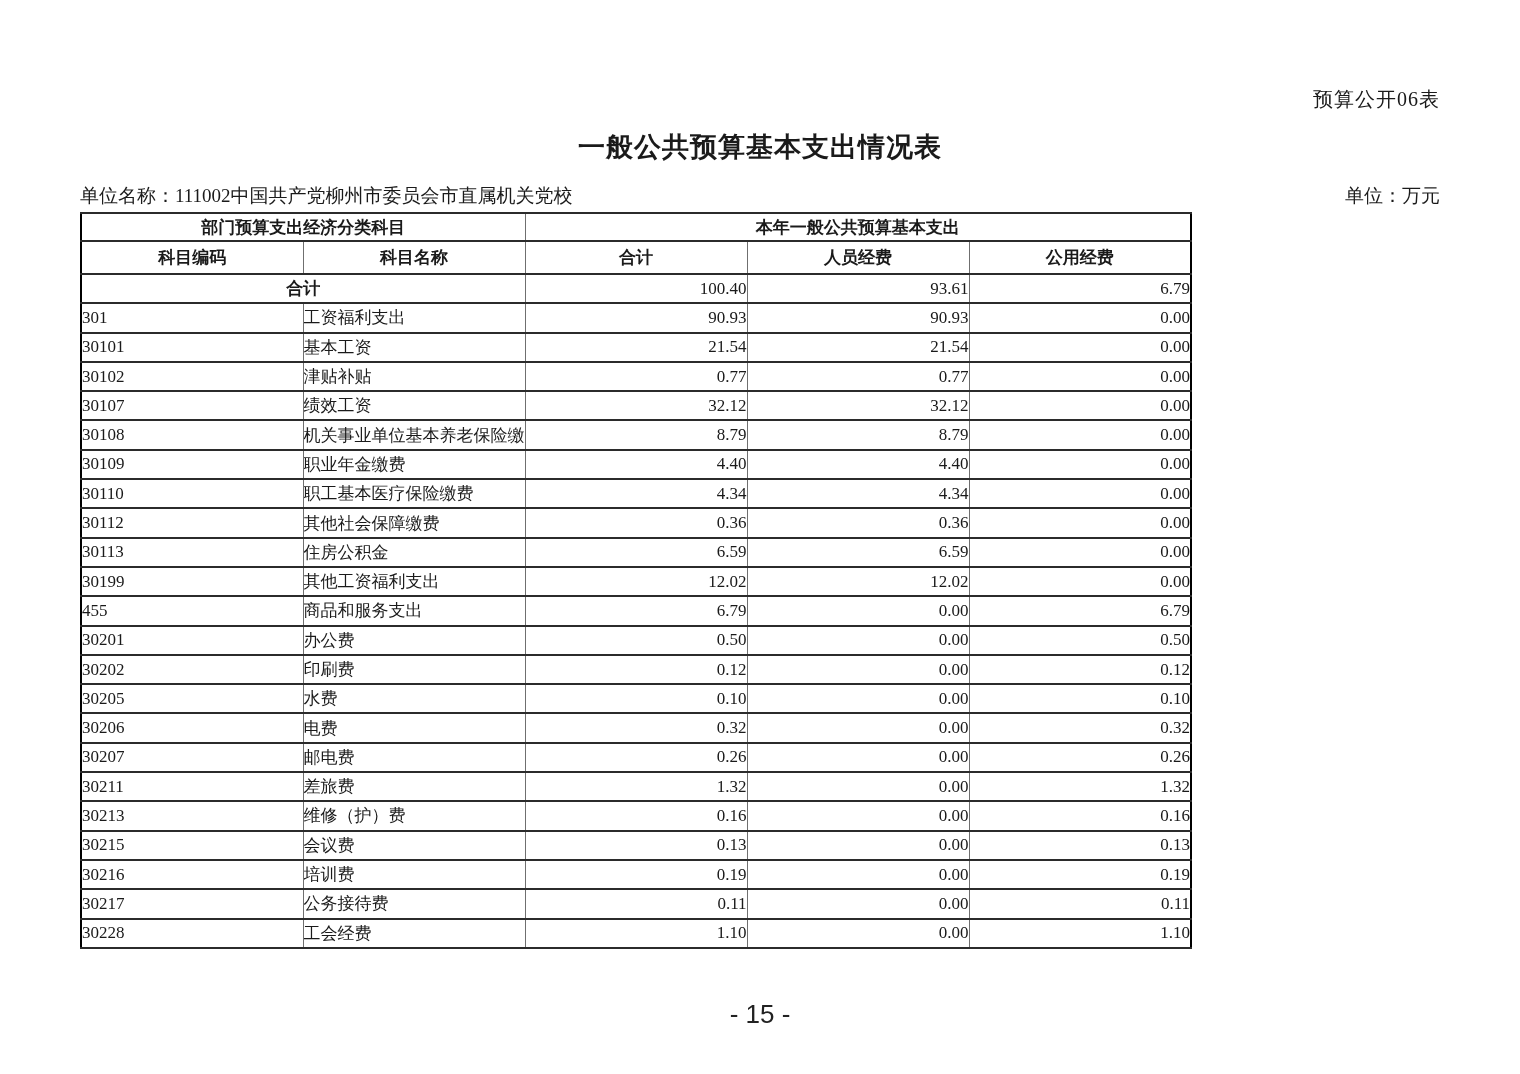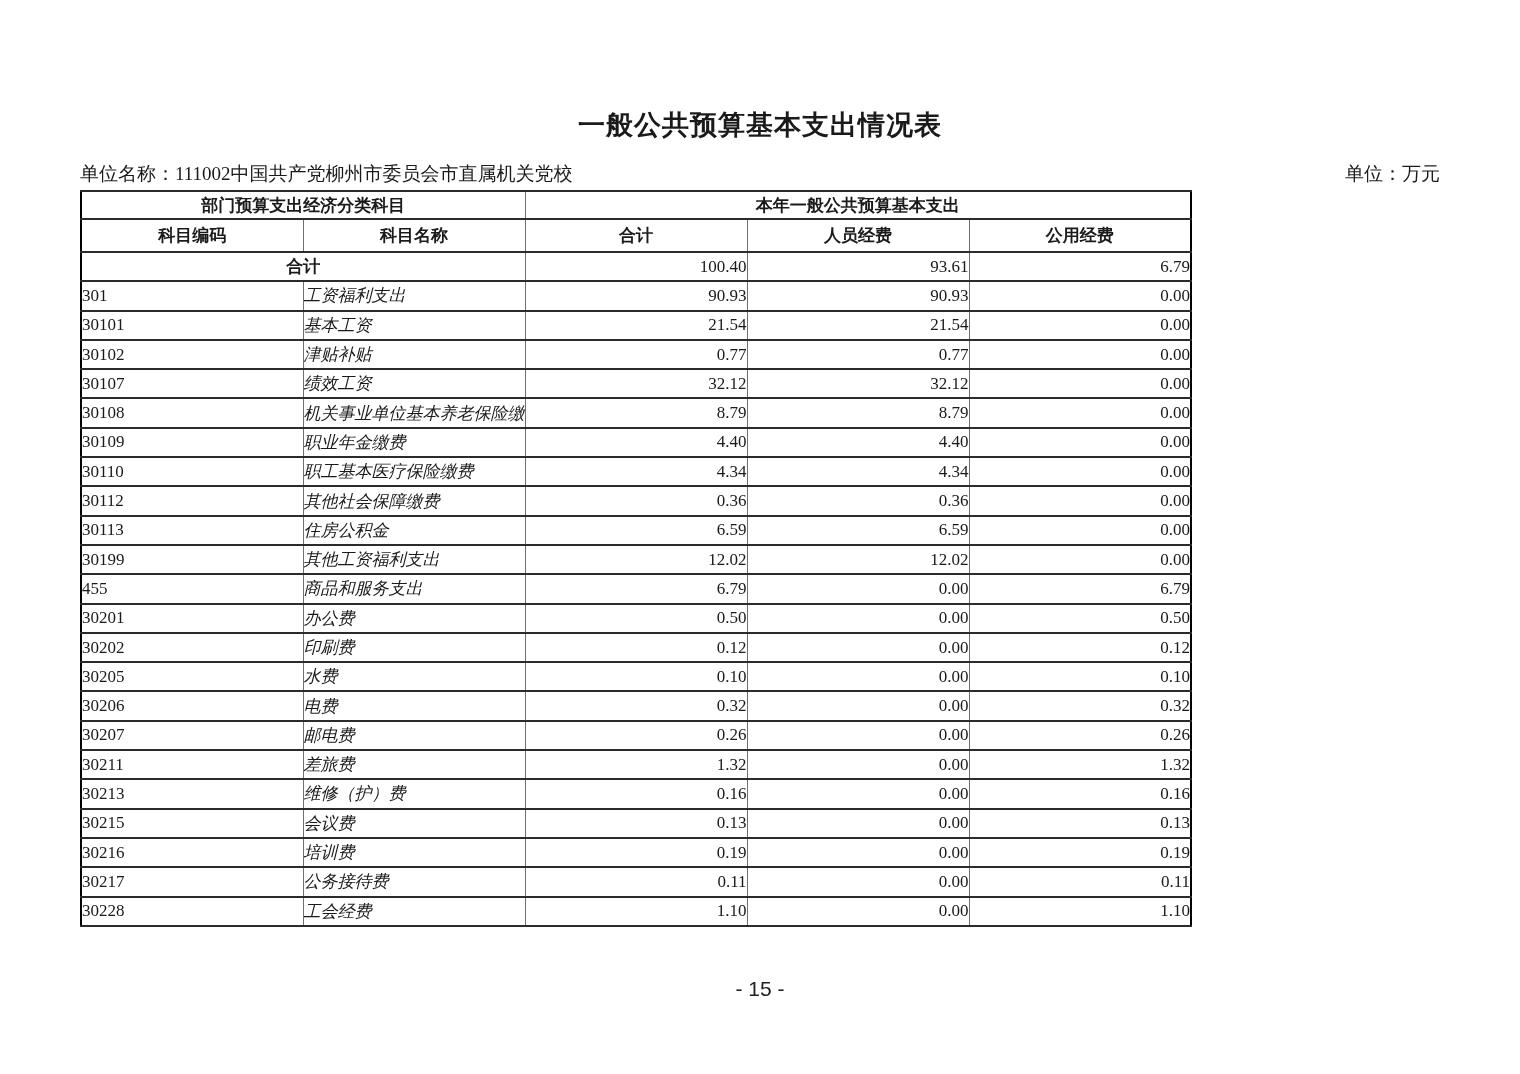--- a/index.html
+++ b/index.html
@@ -58,37 +58,38 @@
     border-bottom: 2px solid #2b2b2b;
     padding: 0;
     overflow: hidden;
     white-space: nowrap;
   }
   table.budget thead th { font-weight: bold; text-align: center; }
   tr.group-header-row { height: 28px; }
   tr.column-header-row { height: 33px; padding-left: 32px; }
   tbody tr { height: 29.3px; }
   td.cell-code { text-align: left; padding-left: 10px; }
-  td.cell-name { text-align: left; padding-left: 10px; border-right-width: 2px; border-right-color: #2b2b2b; font-style: italic; }
+  td.cell-name { text-align: left; padding-left: 10px; border-right-width: 2px; border-right-color: #2b2b2b; }
   th.h-name, col.c2 { }
   td.cell-num { text-align: right; padding-right: 5px; }
   td.cell-total-label { text-align: center; font-weight: bold; border-right-width: 2px; border-right-color: #2b2b2b; }
   .page-number {
     margin-top: 50px;
     text-align: center;
     font-family: "Liberation Sans", "DejaVu Sans", sans-serif;
-    font-size: 21px;
+    font-size: 26px;
     color: #222;
   }
 </style>
 </head>
 <body>
 
 <div class="page">
 
+  <div class="form-label">预算公开06表</div>
 
   <div class="doc-title">一般公共预算基本支出情况表</div>
 
   <div class="meta-row">
     <span>单位名称：111002中国共产党柳州市委员会市直属机关党校</span>
     <span>单位：万元</span>
   </div>
 
   <table class="budget">
     <colgroup>

